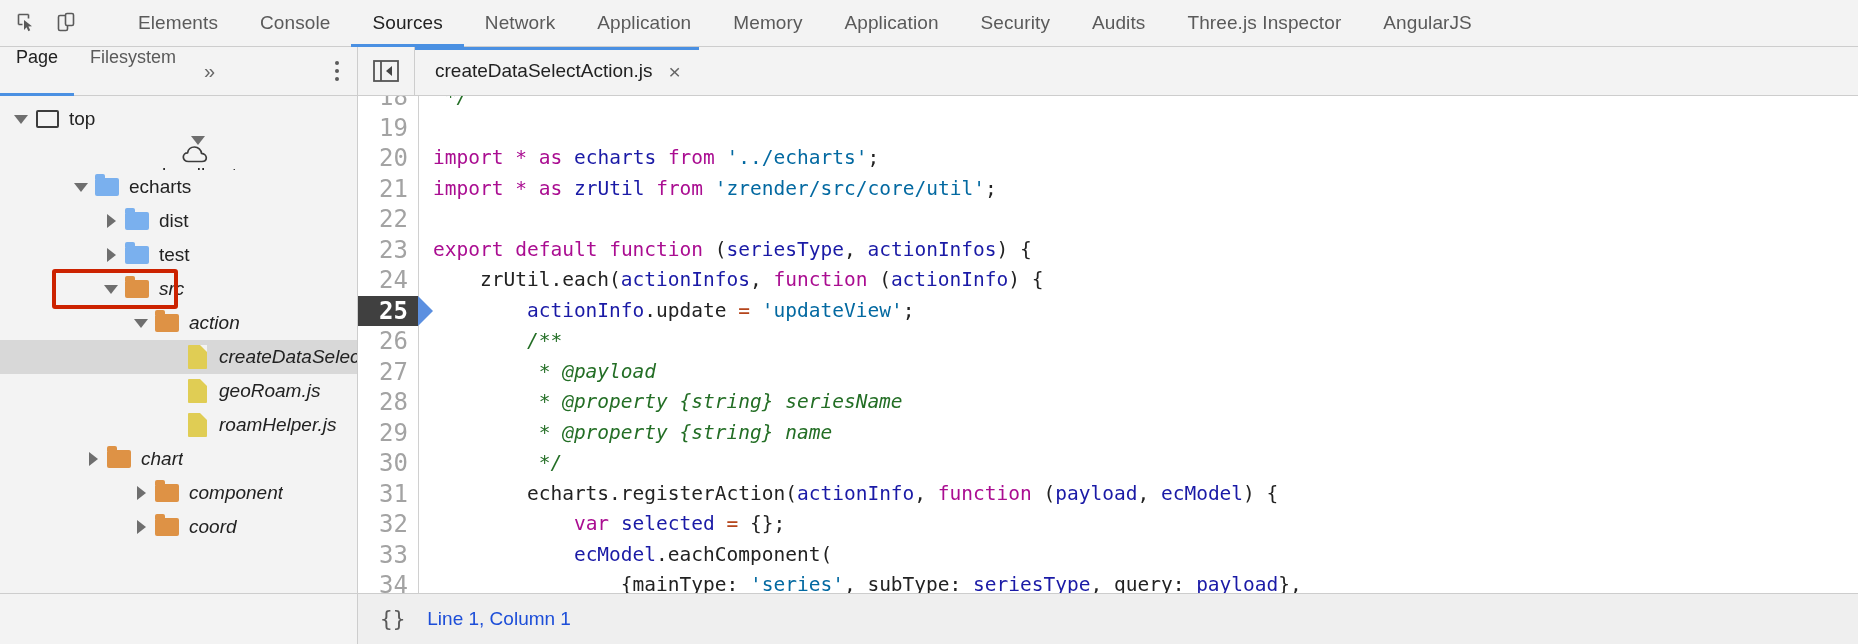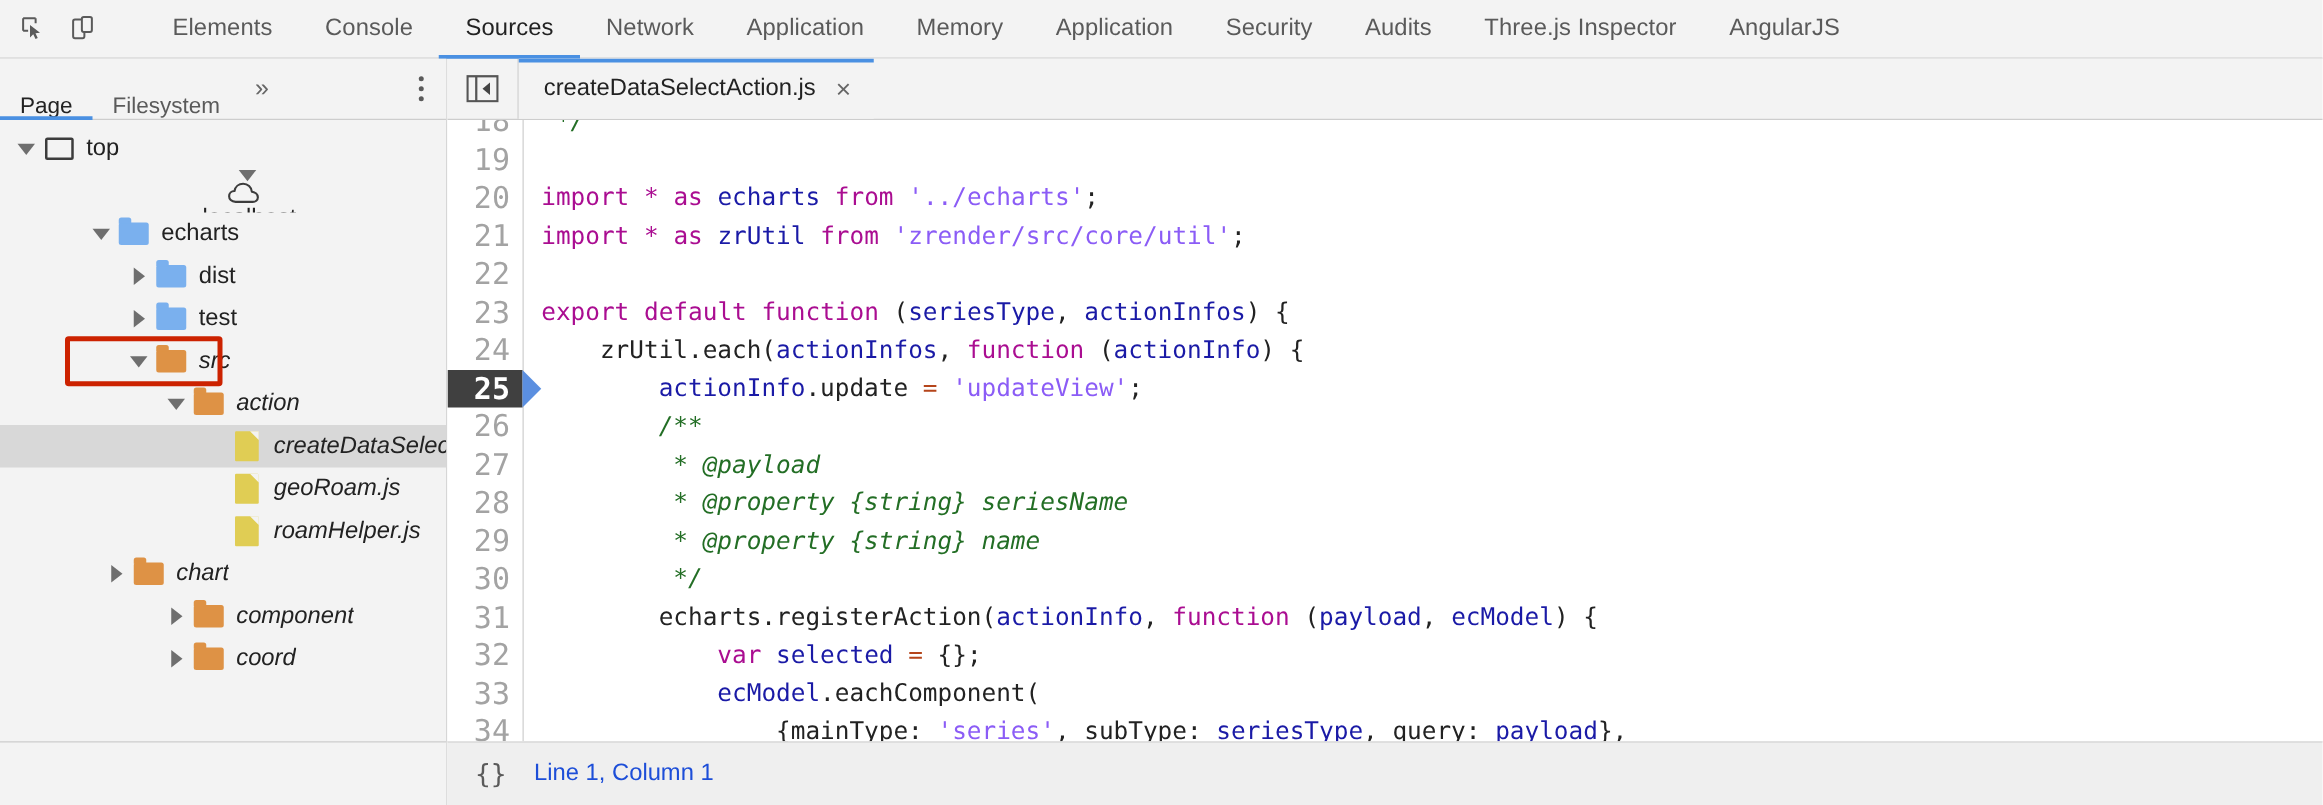--- a/index.html
+++ b/index.html
@@ -38,21 +38,21 @@
   .nav{
     width:357px;min-width:357px;display:flex;flex-direction:column;
     background:#f3f3f3;border-right:1px solid #cdcdcd;
   }
   .nav-tabs{
     height:48px;min-height:48px;display:flex;align-items:center;
     border-bottom:1px solid #cdcdcd;position:relative;background:#f3f3f3;
   }
   .ntab{
     font-size:18px;color:#5a5a5a;padding:0 16px;cursor:pointer;white-space:nowrap;
-    height:100%;display:flex;align-items:flex-end;position:relative;
+    height:100%;display:flex;align-items:flex-start;position:relative;
   }
   .ntab:first-child{padding-left:16px;}
   .ntab.active{color:#222;}
   .ntab.active::after{
     content:"";position:absolute;left:0;right:0;bottom:-1px;height:3px;background:#4a90e2;
   }
   .ntab-more{font-size:20px;color:#666;padding:0 12px;cursor:pointer;display:flex;align-items:center;height:100%;}
   .nav-menu{margin-left:auto;padding:0 18px;cursor:pointer;display:flex;align-items:center;height:100%;}
   .dots{display:flex;flex-direction:column;gap:4px;align-items:center;}
   .dots i{width:4px;height:4px;border-radius:50%;background:#5a5a5a;display:block;}
@@ -141,21 +141,21 @@
   .gline.cur{
     background:#404040;color:#fff;font-weight:bold;
   }
   .gline.cur::after{
     content:"";position:absolute;right:-15px;top:0;width:0;height:0;
     border-top:15.25px solid transparent;border-bottom:15.25px solid transparent;
     border-left:15px solid #5b8fe0;
   }
   .kw{color:#aa0d91;}
   .id{color:#1a1aa6;}
-  .str{color:#8b5cf6;}
+  .str{color:#0369a1;}
   .cmt{color:#236e25;font-style:italic;}
   .op{color:#b5451b;}
   .pl{color:#222;}
 
   .statusbar{
     height:50px;min-height:50px;display:flex;align-items:center;
     background:#efefef;border-top:1px solid #cdcdcd;padding-left:22px;gap:22px;
   }
   .pp-icon{
     font-family:"DejaVu Sans Mono","Liberation Mono",monospace;

